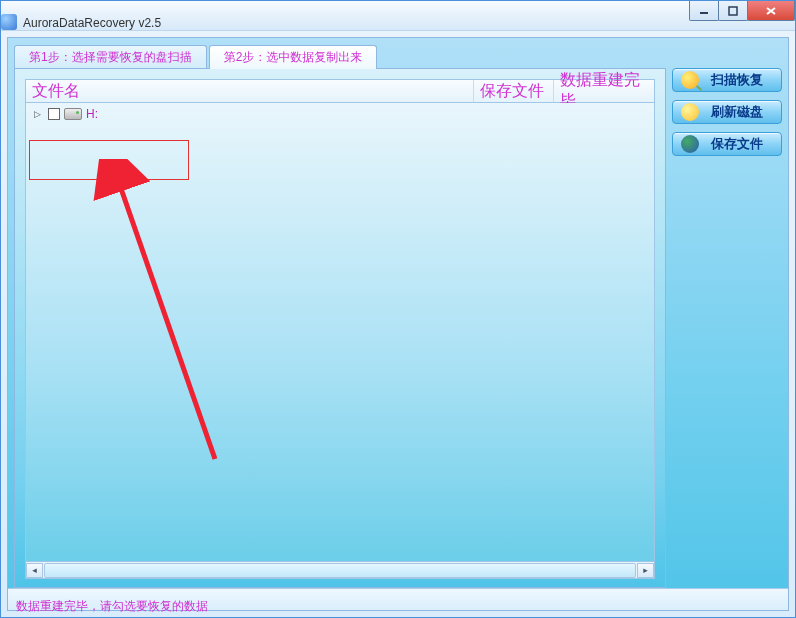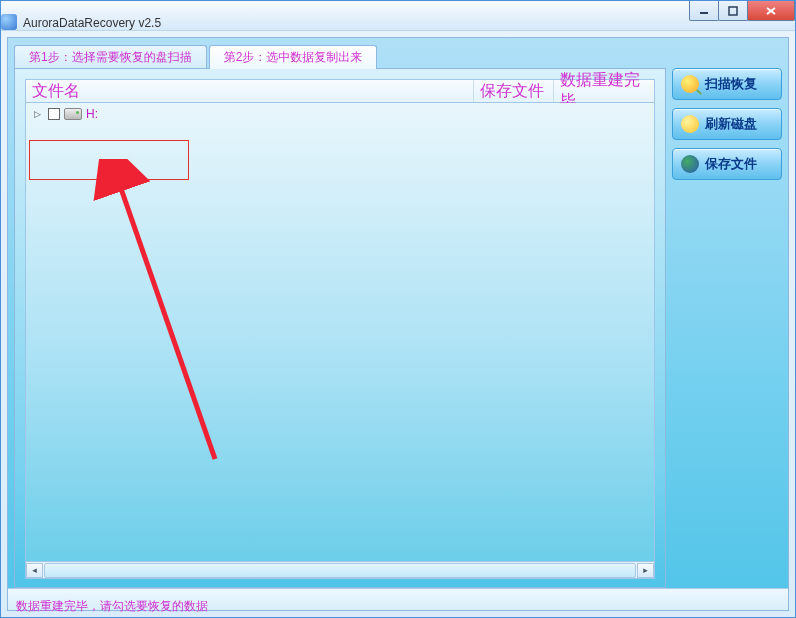--- a/index.html
+++ b/index.html
@@ -123,24 +123,24 @@
   display: flex; align-items: center;
 }
 .hscroll .arrow {
   width: 17px; height: 15px; background: linear-gradient(to bottom,#f5faff,#d7e9f7);
   border: 1px solid #a9c7e2; display:flex;align-items:center;justify-content:center;font-size:9px;color:#456;
 }
 .hscroll .track { flex:1; height:15px; background: linear-gradient(to bottom,#e4f6ff,#c3e8fa); margin:0 1px; border:1px solid #a9c7e2; border-radius:2px; }
 
 
 .side-btn {
-  height: 32px; border: 1px solid #3b9fd9; border-radius: 4px;
+  height: 24px; border: 1px solid #3b9fd9; border-radius: 4px;
   background: linear-gradient(to bottom, #c9ecff 0%, #8bd3f7 50%, #5fbfec 100%);
   display: flex; align-items: center; justify-content: flex-start;
-  gap: 6px; padding: 0 8px; font-size: 13px; color: #0a3a8a; font-weight: bold;
+  gap: 12px; padding: 0 8px; font-size: 13px; color: #0a3a8a; font-weight: bold;
   box-shadow: inset 0 1px 0 rgba(255,255,255,.7);
 }
 .side-btn .ic { width: 18px; height: 18px; border-radius: 50%; }
 .ic.magnify { background: radial-gradient(circle at 35% 35%, #fff176, #f9a825); position:relative; }
 .ic.magnify::after { content:""; position:absolute; width:6px;height:2px;background:#7a5; right:-3px;bottom:0; transform:rotate(40deg); }
 .ic.refresh { background: radial-gradient(circle at 35% 35%, #fff59d, #fbc02d); }
 .ic.save { background: radial-gradient(circle at 35% 35%, #4a6, #2a5baf); }
 
 
 .status {

